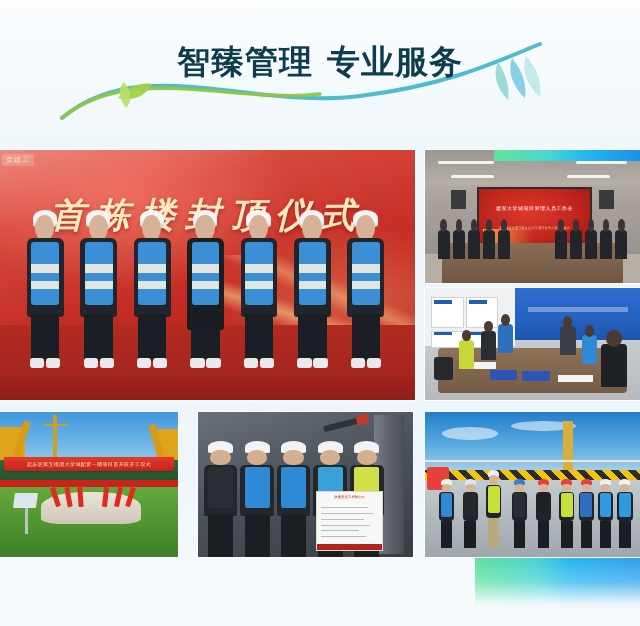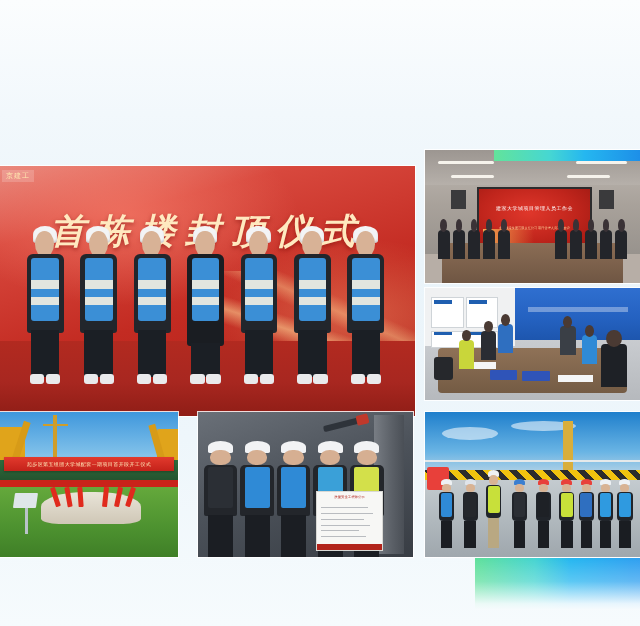--- a/index.html
+++ b/index.html
@@ -45,21 +45,21 @@
   .grid { position: absolute; left:0; top:0; width:640px; height:626px; }
   .photo {
     position: absolute;
     overflow: hidden;
     background: #cfd8de;
     box-shadow: 0 0 0 1px rgba(255,255,255,0.85);
   }
   .photo .inner { position:absolute; left:0; top:0; width:100%; height:100%; }
 
   
-  #photo-ceremony { left: 0px; top: 166px; width: 415px; height: 250px; }
+  #photo-ceremony { left: 0px; top: 150px; width: 415px; height: 250px; }
   
   #photo-meeting-hall { left: 425px; top: 150px; width: 215px; height: 133px; }
   #photo-meeting-room { left: 425px; top: 288px; width: 215px; height: 112px; }
   
   #photo-groundbreaking { left: 0px; top: 412px; width: 178px; height: 145px; }
   #photo-workers-sign  { left: 198px; top: 412px; width: 215px; height: 145px; }
   #photo-site-visit    { left: 425px; top: 412px; width: 215px; height: 145px; }
 
   
   .redwall {
@@ -201,20 +201,34 @@
     background:
       linear-gradient(180deg, rgba(255,255,255,0) 0%, rgba(255,255,255,0.25) 45%, rgba(248,252,254,0.92) 88%, #f7fbfd 100%),
       linear-gradient(90deg,#5fe09a 0%,#45d4d0 36%,#25b6f0 58%,#2f9ff0 100%);
   }
 </style>
 </head>
 <body>
 
 <div class="poster">
 
+  <div class="header">
+    <svg class="header-swoosh" viewBox="0 0 640 146">
+      <path d="M62,118 C140,52 250,110 360,96 C450,85 500,60 540,44" fill="none" stroke="#3fb6c8" stroke-width="4" stroke-linecap="round" opacity="0.92"></path>
+      <path d="M62,118 C130,62 230,104 320,94" fill="none" stroke="#8dc63f" stroke-width="3.4" stroke-linecap="round" opacity="0.95"></path>
+      <path d="M118,98 C128,86 142,82 152,84 C146,96 132,102 118,98 Z" fill="#9fd24a" opacity="0.95"></path>
+      <path d="M126,108 C118,98 118,88 124,82 C132,92 132,102 126,108 Z" fill="#b9df6e" opacity="0.9"></path>
+      <path d="M498,62 C506,74 510,88 508,100 C498,90 492,76 498,62 Z" fill="#7fd0cf" opacity="0.75"></path>
+      <path d="M512,58 C522,70 527,84 525,98 C514,88 507,73 512,58 Z" fill="#4fb8d8" opacity="0.65"></path>
+      <path d="M526,56 C537,68 542,83 540,97 C528,87 521,71 526,56 Z" fill="#9adcd9" opacity="0.55"></path>
+    </svg>
+    <div class="header-title">
+      <span>智臻管理</span><span class="t2">专业服务</span>
+    </div>
+  </div>
 
   <div class="grid">
 
     <div class="photo" id="photo-ceremony">
       <div class="inner">
         <div class="redwall"></div>
         <div class="banner-logo">京建工</div>
         <div class="banner-line2">首栋楼封顶仪式</div>
         <div class="stage-floor"></div>
         <div class="people-row">

